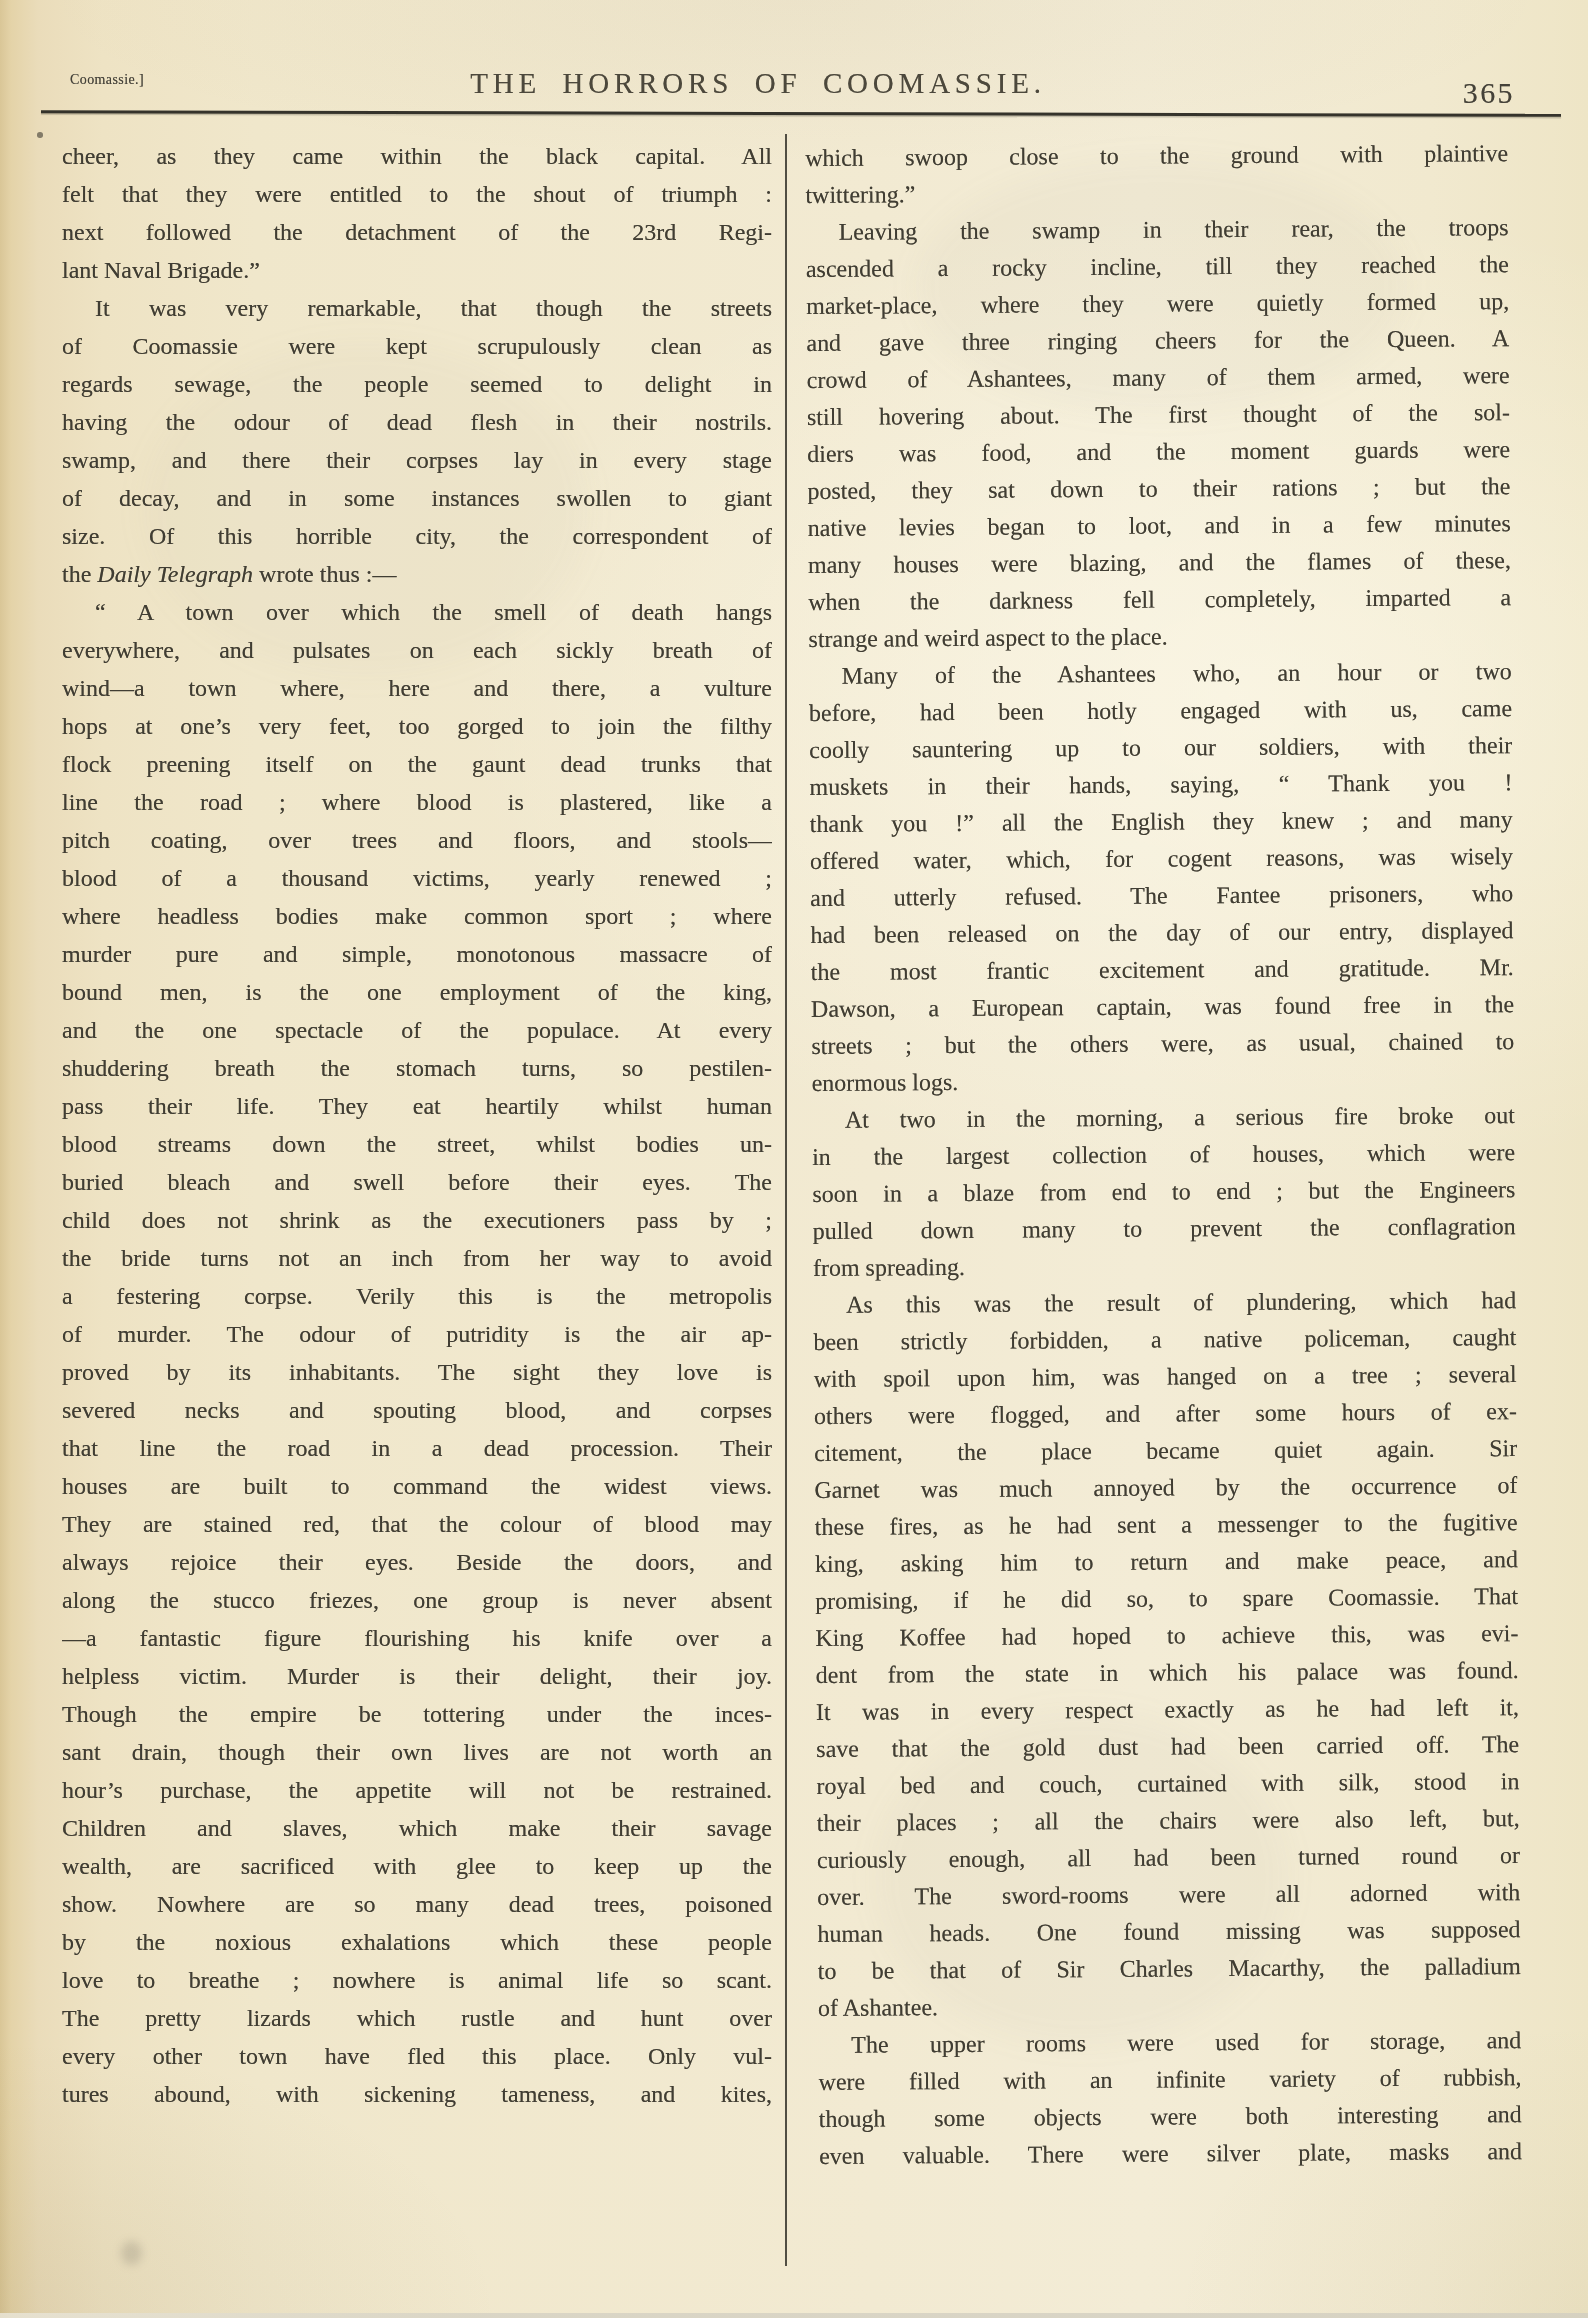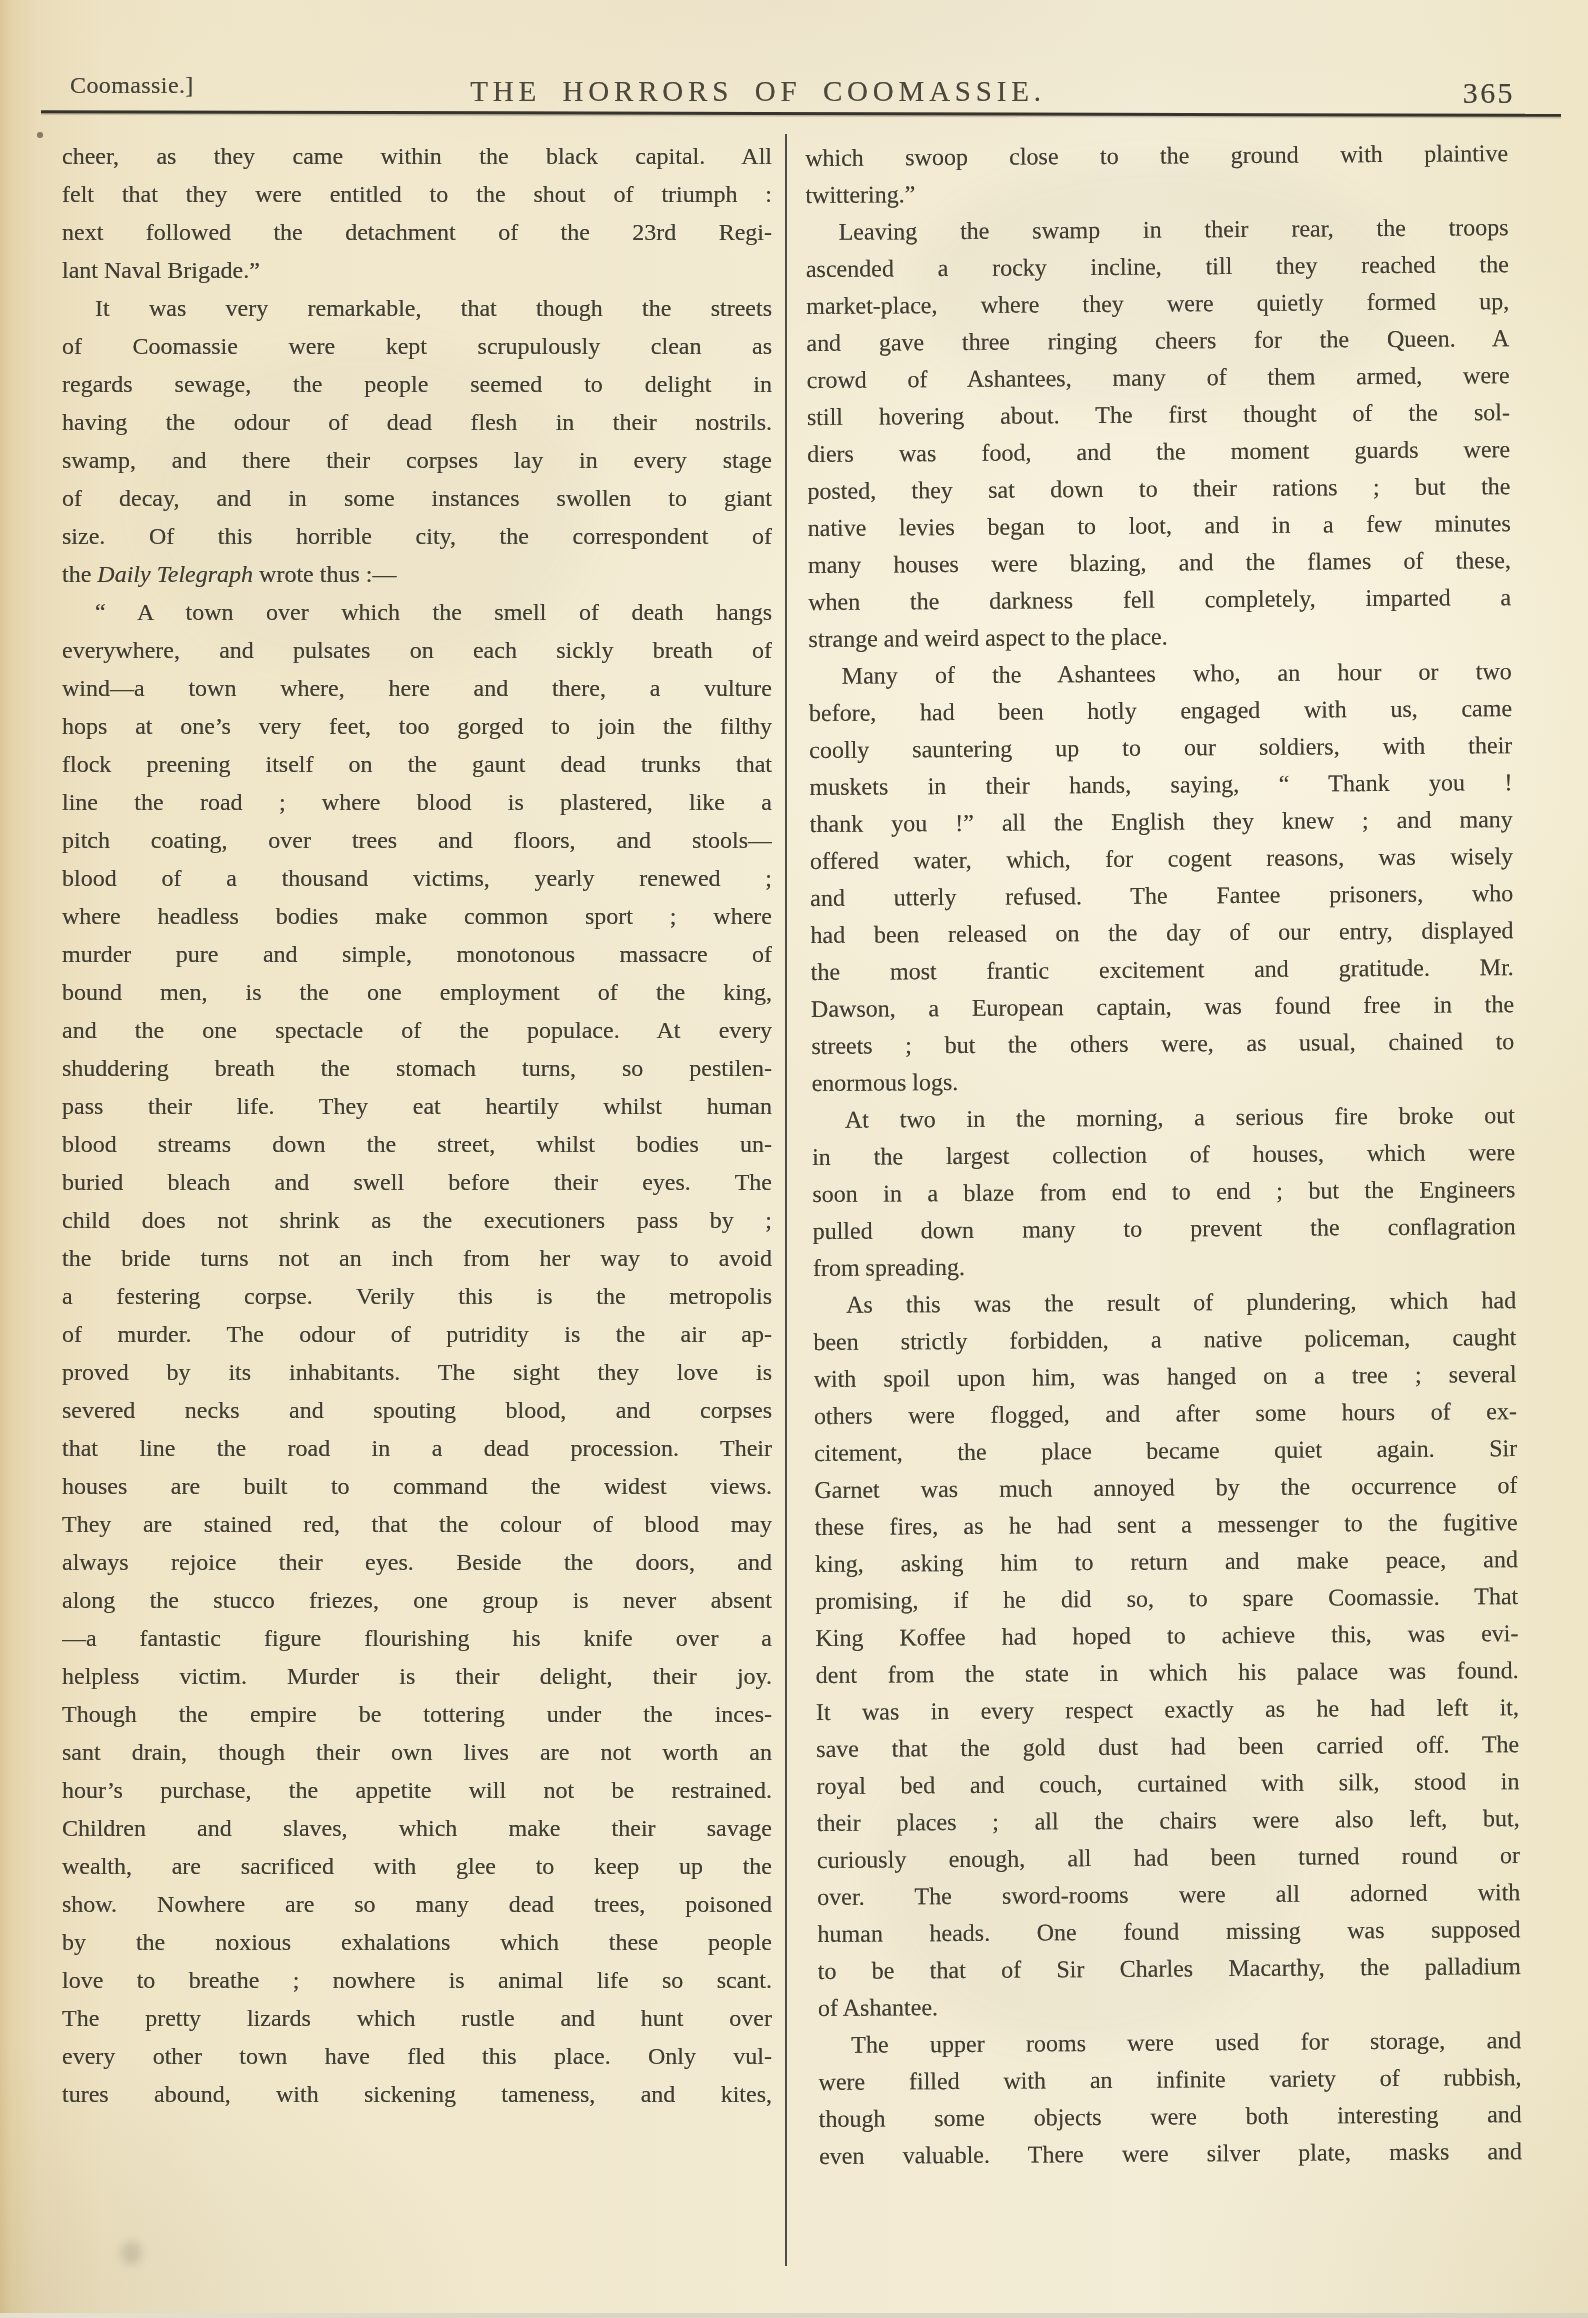--- a/index.html
+++ b/index.html
@@ -30,25 +30,25 @@
   .speck.s2{left:121px;top:2241px;width:20.7px;height:24px;background:rgba(95,92,82,0.20);filter:blur(4px);}
   .edge-bottom{
     position:absolute;left:0;right:0;bottom:0;height:6.4px;
     background:linear-gradient(90deg,#e9e5d7,#d6d2c4 30%,#d3cfc1);
     opacity:.85;
   }
 
   
   .hdr-left{
     position:absolute;left:70px;top:72px;
-    font-size:24px;color:#45423a;letter-spacing:0.4px;
+    font-size:14px;color:#45423a;letter-spacing:0.4px;
     text-shadow:0 0 0.5px rgba(60,57,45,.55);
   }
   .hdr-title{
-    position:absolute;left:0;right:72px;top:59px;margin:16px;
+    position:absolute;left:0;right:72px;top:59px;margin:8px;
     text-align:center;font-weight:normal;
     font-size:29px;color:#4c483c;letter-spacing:4.8px;word-spacing:9.5px;
     text-shadow:0 0 0.6px rgba(70,66,52,.5);
   }
   .hdr-num{
     position:absolute;right:73px;top:76px;
     font-size:30px;color:#454239;letter-spacing:2.4px;
     text-shadow:0 0 0.6px rgba(60,57,45,.5);
   }
   .hdr-rule{

